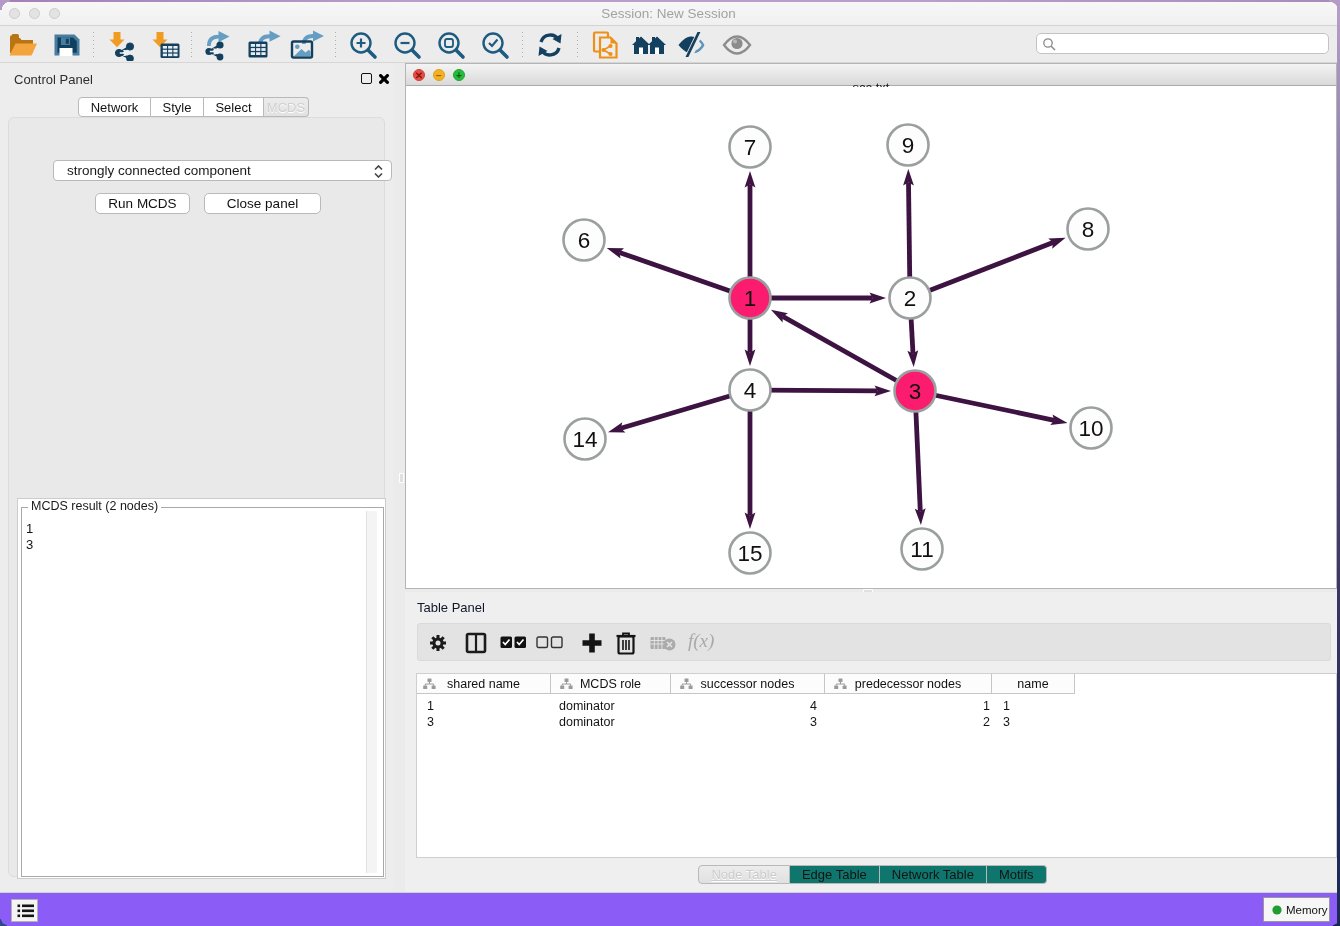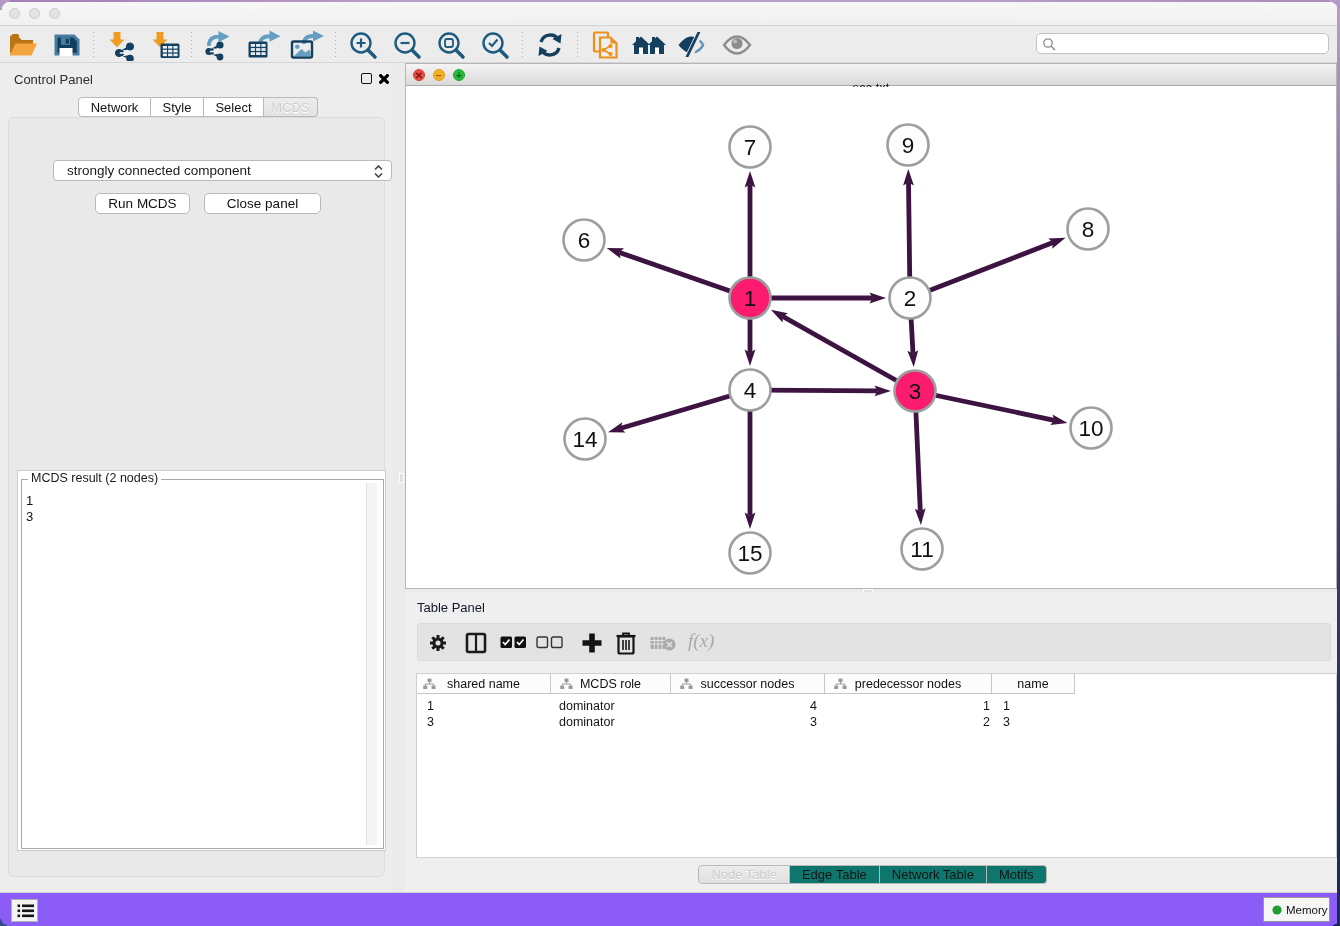--- a/index.html
+++ b/index.html
@@ -31,21 +31,21 @@
 .hdr-float { position:absolute; top:10px; width:11px; height:11px; border:1.6px solid #111; border-radius:2px; }
 .tabrow { position:absolute; display:flex; }
 .tab { height:20px; line-height:19px; font-size:13px; color:#141414; background:#fff; border:1px solid #b9b9b9; border-left:none; text-align:center; }
 .tab.first { border-left:1px solid #b9b9b9; border-radius:4px 0 0 4px; }
 .tab.last { border-radius:0 4px 4px 0; }
 .tab.ghost { background:linear-gradient(#ececec,#e2e2e2); color:#cfcfcf; text-shadow:0 1px 0 #fff; }
 #cp-panel { position:absolute; left:8px; top:54px; width:377px; height:760px; background:#e9e9e9; border:1px solid #dcdcdc; border-radius:6px; }
 #opt-label { position:absolute; left:0; width:100%; top:21px; text-align:center; font-size:13.5px; color:#1c1c1c; }
 #combo { position:absolute; left:44px; top:42px; width:339px; height:21px; background:#fff; border:1px solid #b9b9b9; border-radius:4px; font-size:13.5px; color:#1a1a1a; line-height:19px; padding-left:13px; }
 .btn { position:absolute; top:75px; height:21px; background:#fff; border:1px solid #b9b9b9; border-radius:5px; font-size:13.5px; color:#111; text-align:center; line-height:19px; }
-#resultbox { position:absolute; left:8px; top:352px; width:369px; height:381px; background:#fff; border:1px solid #cccccc; }
+#resultbox { position:absolute; left:8px; top:380px; width:369px; height:381px; background:#fff; border:1px solid #cccccc; }
 #fieldset { position:absolute; left:3px; top:8px; width:363px; height:370px; border:1px solid #a9a9a9; }
 #fieldset legend { font-size:12.5px; color:#1a1a1a; margin-left:3px; padding:0 2px; }
 #resscroll { position:absolute; right:8px; top:12px; width:11px; height:362px; background:#f4f4f4; border-left:1px solid #e2e2e2; }
 
 
 #vsplit-handle { left:399px; top:473px; width:5px; height:10px; background:#e0e0e0; border:1px solid #fdfdfd; }
 
 
 #netwin { left:405px; top:63px; width:932px; height:526px; background:#fff; border:1px solid #b5b5b5; }
 #nw-titlebar { position:absolute; left:0; top:0; width:100%; height:22px; background:linear-gradient(#f4f4f4,#d9d9d9); border-bottom:1px solid #ababab; }
@@ -57,33 +57,34 @@
 #tablepanel { left:405px; top:592px; width:935px; height:300px; background:#efefef; }
 #tp-title { position:absolute; left:12px; top:8px; font-size:13px; color:#0f172a; }
 #tp-toolbar { position:absolute; left:12px; top:31px; width:914px; height:38px; background:#e3e3e3; border:1px solid #dadada; border-radius:3px; }
 #tbl { position:absolute; left:11px; top:81px; width:921px; height:185px; background:#fff; border:1px solid #cfcfcf; border-top:1px solid #cfcfcf; }
 .th { position:absolute; top:0; height:20px; background:#fcfcfc; border-right:1px solid #c6c6c6; border-bottom:1px solid #c6c6c6; font-size:12.5px; color:#111; text-align:center; line-height:20px; }
 .td { position:absolute; font-size:12.5px; color:#141414; height:16px; line-height:16px; }
 .tabs2 { position:absolute; left:0; width:100%; top:273px; display:flex; justify-content:center; }
 .tab2 { height:19px; line-height:18px; font-size:13px; color:#141414; background:#0f766e; border:1px solid #b9b9b9; border-left:none; padding:0 12px; }
 .tab2.first { border-left:1px solid #b9b9b9; border-radius:4px 0 0 4px; }
 .tab2.last { border-radius:0 4px 4px 0; }
-.tab2.ghost { background:linear-gradient(#ececec,#e0e0e0); color:#cbcbcb; text-shadow:0 1px 0 #fff; }
+.tab2.ghost { background:linear-gradient(#ececec,#e0e0e0); color:#cbcbcb; text-shadow:0 1px 0 #fff;text-decoration:underline; }
 
 
 #statusbar { left:0; top:892px; width:1337px; height:34px; background:#8b5cf6; border-top:1px solid #d2d2d2; }
 #listbtn { position:absolute; left:11px; top:6px; width:27px; height:23px; background:#f4f4f4; border:1px solid #b2b2b2; }
 #membtn { position:absolute; left:1263px; top:4px; width:67px; height:25px; background:#f6f6f6; border:1px solid #989898; font-size:12px; color:#111; }
 </style>
 </head>
 <body>
 <div class="abs" id="titlebar">
   <div class="tl-dot" style="left:9px"></div>
   <div class="tl-dot" style="left:29px"></div>
   <div class="tl-dot" style="left:49px"></div>
+  <div class="title">Session: New Session</div>
 </div>
 <div class="abs" id="toolbar">
     <svg class="tbi" style="left:6px" width="33" height="32" viewBox="0 0 33 32">
  <path d="M4 8 L4 24 L13 24 L13 6.5 L12 5 L6.5 5 L5.5 6.5 L4.5 6.5 Z" fill="#b97513"></path>
  <path d="M4 9 L14 9 L15.5 11 L27 11 L27 24 L4 24 Z" fill="#b97513"></path>
  <path d="M9.5 14.5 L31 14.5 L25.5 26.5 L3.5 26.5 Z" fill="#f4a43c"></path>
 </svg>
 <svg class="tbi" style="left:51px" width="31" height="32" viewBox="0 0 31 32">
  <path d="M3.5 5.5 h20 l5 5 v16 h-25 Z" fill="#487da0"></path>
  <path d="M6.5 8.5 h15.5 l3.8 3.8 v11.4 h-19.3 Z" fill="#11405f"></path>
@@ -225,21 +226,21 @@
 <div class="abs" id="leftdock">
   <div id="cp-title">Control Panel</div>
   <div class="hdr-float" style="left:361px"></div>
   <svg class="abs" style="left:379px;top:11px" width="10" height="10" viewBox="0 0 10 10">
       <path d="M1.6 1.6 L8.4 8.4 M8.4 1.6 L1.6 8.4" stroke="#000" stroke-width="3.2" stroke-linecap="round"></path>
     </svg>
   <div class="tabrow" style="left:78px;top:34px">
     <div class="tab first" style="width:73px">Network</div>
     <div class="tab" style="width:53px">Style</div>
     <div class="tab" style="width:60px">Select</div>
-    <div class="tab last ghost" style="width:54px">MCDS</div>
+    <div class="tab last ghost" style="width:45px">MCDS</div>
   </div>
   <div id="cp-panel">
     <div id="combo">strongly connected component
       <svg style="position:absolute;right:8px;top:4px" width="9" height="13" viewBox="0 0 9 13">
           <path d="M1 4.5 L4.5 1 L8 4.5 M1 8.5 L4.5 12 L8 8.5" fill="none" stroke="#444" stroke-width="1.6"></path>
         </svg>
     </div>
     <div class="btn" style="left:86px;width:95px">Run MCDS</div>
     <div class="btn" style="left:195px;width:117px">Close panel</div>
     <div id="resultbox">

